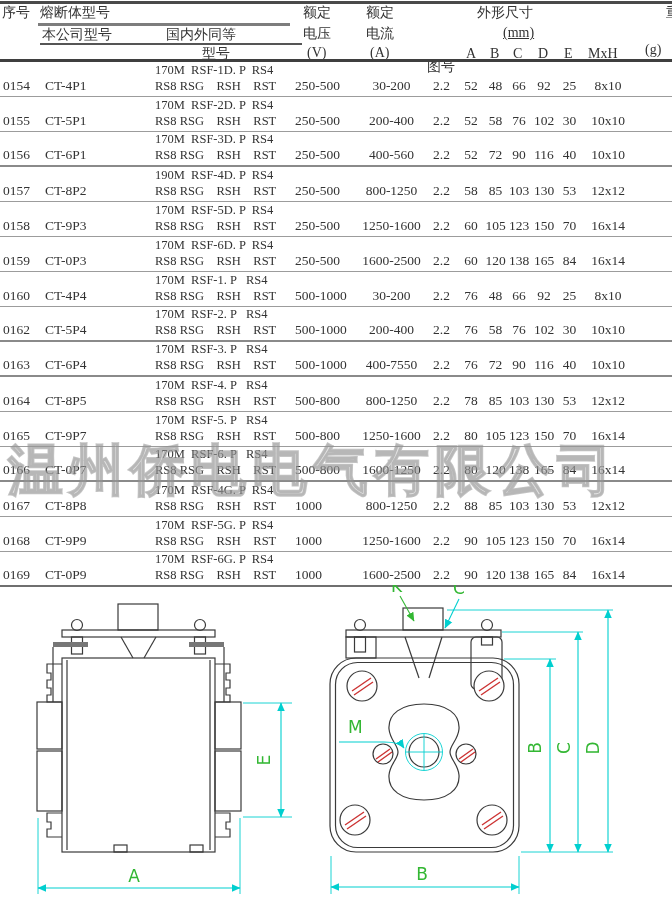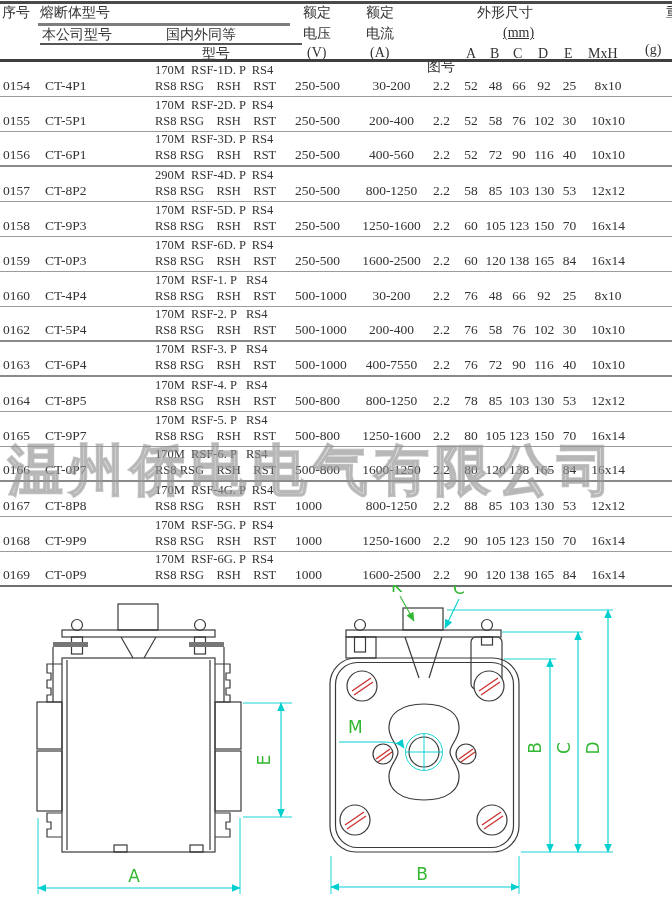--- a/index.html
+++ b/index.html
@@ -129,21 +129,21 @@
       <div class="cell c-c">90</div>
       <div class="cell c-d">116</div>
       <div class="cell c-e">40</div>
       <div class="cell c-m">10x10</div>
       <div class="cell c-w"></div>
     </div>
 
     <div class="trow">
       <div class="cell c-ser">0157</div>
       <div class="cell c-com">CT-8P2</div>
-      <div class="cell c-eq"><div>290M  RSF-4D. P  RS4</div><div>RS8 RSG    RSH    RST</div></div>
+      <div class="cell c-eq"><div>190M  RSF-4D. P  RS4</div><div>RS8 RSG    RSH    RST</div></div>
       <div class="cell c-v">250-500</div>
       <div class="cell c-i">800-1250</div>
       <div class="cell c-f">2.2</div>
       <div class="cell c-a">58</div>
       <div class="cell c-b">85</div>
       <div class="cell c-c">103</div>
       <div class="cell c-d">130</div>
       <div class="cell c-e">53</div>
       <div class="cell c-m">12x12</div>
       <div class="cell c-w"></div>

